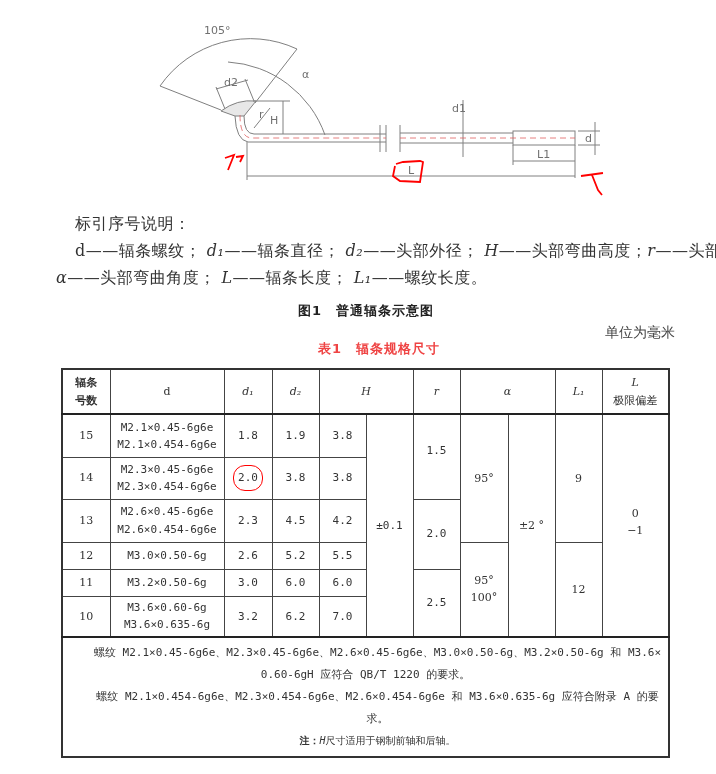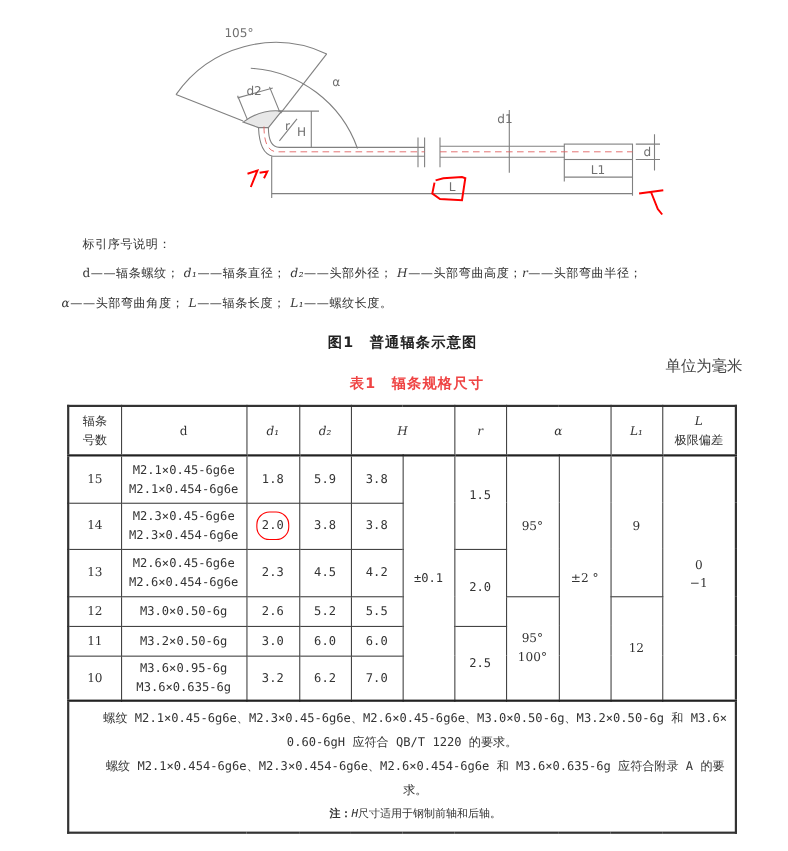--- a/index.html
+++ b/index.html
@@ -1,19 +1,19 @@
 <!DOCTYPE html>
 <html><head>
   <meta charset="utf-8">
   <style>
     html, body { margin: 0; padding: 0; background: #ffffff; }
     body { width: 716px; height: 774px; position: relative; overflow: hidden;
            font-family: "DejaVu Serif", "Liberation Serif", serif; color: #222; }
     #diagram { position: absolute; left: 0; top: 0; width: 716px; height: 205px; }
-    .legend-line { position: absolute; font-size: 11px; color: #333; white-space: nowrap; letter-spacing: 0.5px; }
+    .legend-line { position: absolute; font-size: 16px; color: #333; white-space: nowrap; letter-spacing: 0.5px; }
     .legend-line i { font-style: italic; }
     .fig-caption { position: absolute; left: 298px; top: 302px; font-family: "DejaVu Sans", "Liberation Sans", sans-serif; font-size: 13px; font-weight: bold; color: #222; letter-spacing: 1px; }
     .tbl-caption { position: absolute; left: 318px; top: 340px; font-family: "DejaVu Sans", "Liberation Sans", sans-serif; font-size: 13px; font-weight: bold; color: #ef4444; letter-spacing: 1px; }
     .unit { position: absolute; left: 605px; top: 324px; font-size: 14px; color: #444; }
     table.spec { position: absolute; left: 61px; top: 368px; width: 607px; border-collapse: collapse;
                  border: 2px solid #333; table-layout: fixed; }
     table.spec td { border: 1px solid #444; text-align: center; vertical-align: middle;
                     font-size: 11px; color: #333; padding: 0; line-height: 1.55; }
     table.spec tr.head td { border-bottom: 2px solid #222; }
     .mono { font-family: "DejaVu Sans Mono", "Liberation Mono", monospace; font-size: 10.5px; }
@@ -118,42 +118,42 @@
     <col style="width:47px">
       <col style="width:47px">
       <col style="width:47px">
       <col style="width:48px">
     <col style="width:47px">
       <col style="width:47px">
       <col style="width:67px">
   </colgroup>
   <tbody>
       <tr class="head" style="height:45px">
-    <td style="padding:0 12px;">辐条号数</td>
+    <td style="padding:0 12px;font-weight:bold;">辐条号数</td>
     <td>d</td>
     <td class="ital">d₁</td>
     <td class="ital">d₂</td>
     <td class="ital" colspan="2">H</td>
     <td class="ital">r</td>
     <td class="ital" colspan="2">α</td>
     <td class="ital">L₁</td>
     <td>
           <div class="ital">L</div>
           <div>极限偏差</div>
         </td>
   </tr>
 
   <tr style="height:43px">
     <td>15</td>
     <td class="mono">
           <div>M2.1×0.45-6g6e</div>
           <div>M2.1×0.454-6g6e</div>
         </td>
     <td class="mono">1.8</td>
-    <td class="mono">5.9</td>
+    <td class="mono">1.9</td>
     <td class="mono">3.8</td>
     <td rowspan="6" class="mono">±0.1</td>
     <td rowspan="2" class="mono" style="vertical-align:middle; padding-bottom:12px;">1.5</td>
     <td rowspan="3">95°</td>
     <td rowspan="6">±2 °</td>
     <td rowspan="3">9</td>
     <td rowspan="6" style="vertical-align:top; padding-top:90px;">
           <div>0</div>
           <div>−1</div>
         </td>
@@ -204,21 +204,21 @@
         </td>
     <td class="mono">3.0</td>
     <td class="mono">6.0</td>
     <td class="mono">6.0</td>
     <td rowspan="2" class="mono">2.5</td>
   </tr>
 
   <tr style="height:41px">
     <td>10</td>
     <td class="mono">
-          <div>M3.6×0.95-6g</div>
+          <div>M3.6×0.60-6g</div>
           <div>M3.6×0.635-6g</div>
         </td>
     <td class="mono">3.2</td>
     <td class="mono">6.2</td>
     <td class="mono">7.0</td>
   </tr>
 
   <tr>
     <td colspan="11" class="notes mono" style="border-top:2px solid #222;">
       <span class="ind">螺纹 M2.1×0.45-6g6e、M2.3×0.45-6g6e、M2.6×0.45-6g6e、M3.0×0.50-6g、M3.2×0.50-6g 和 M3.6×</span>

